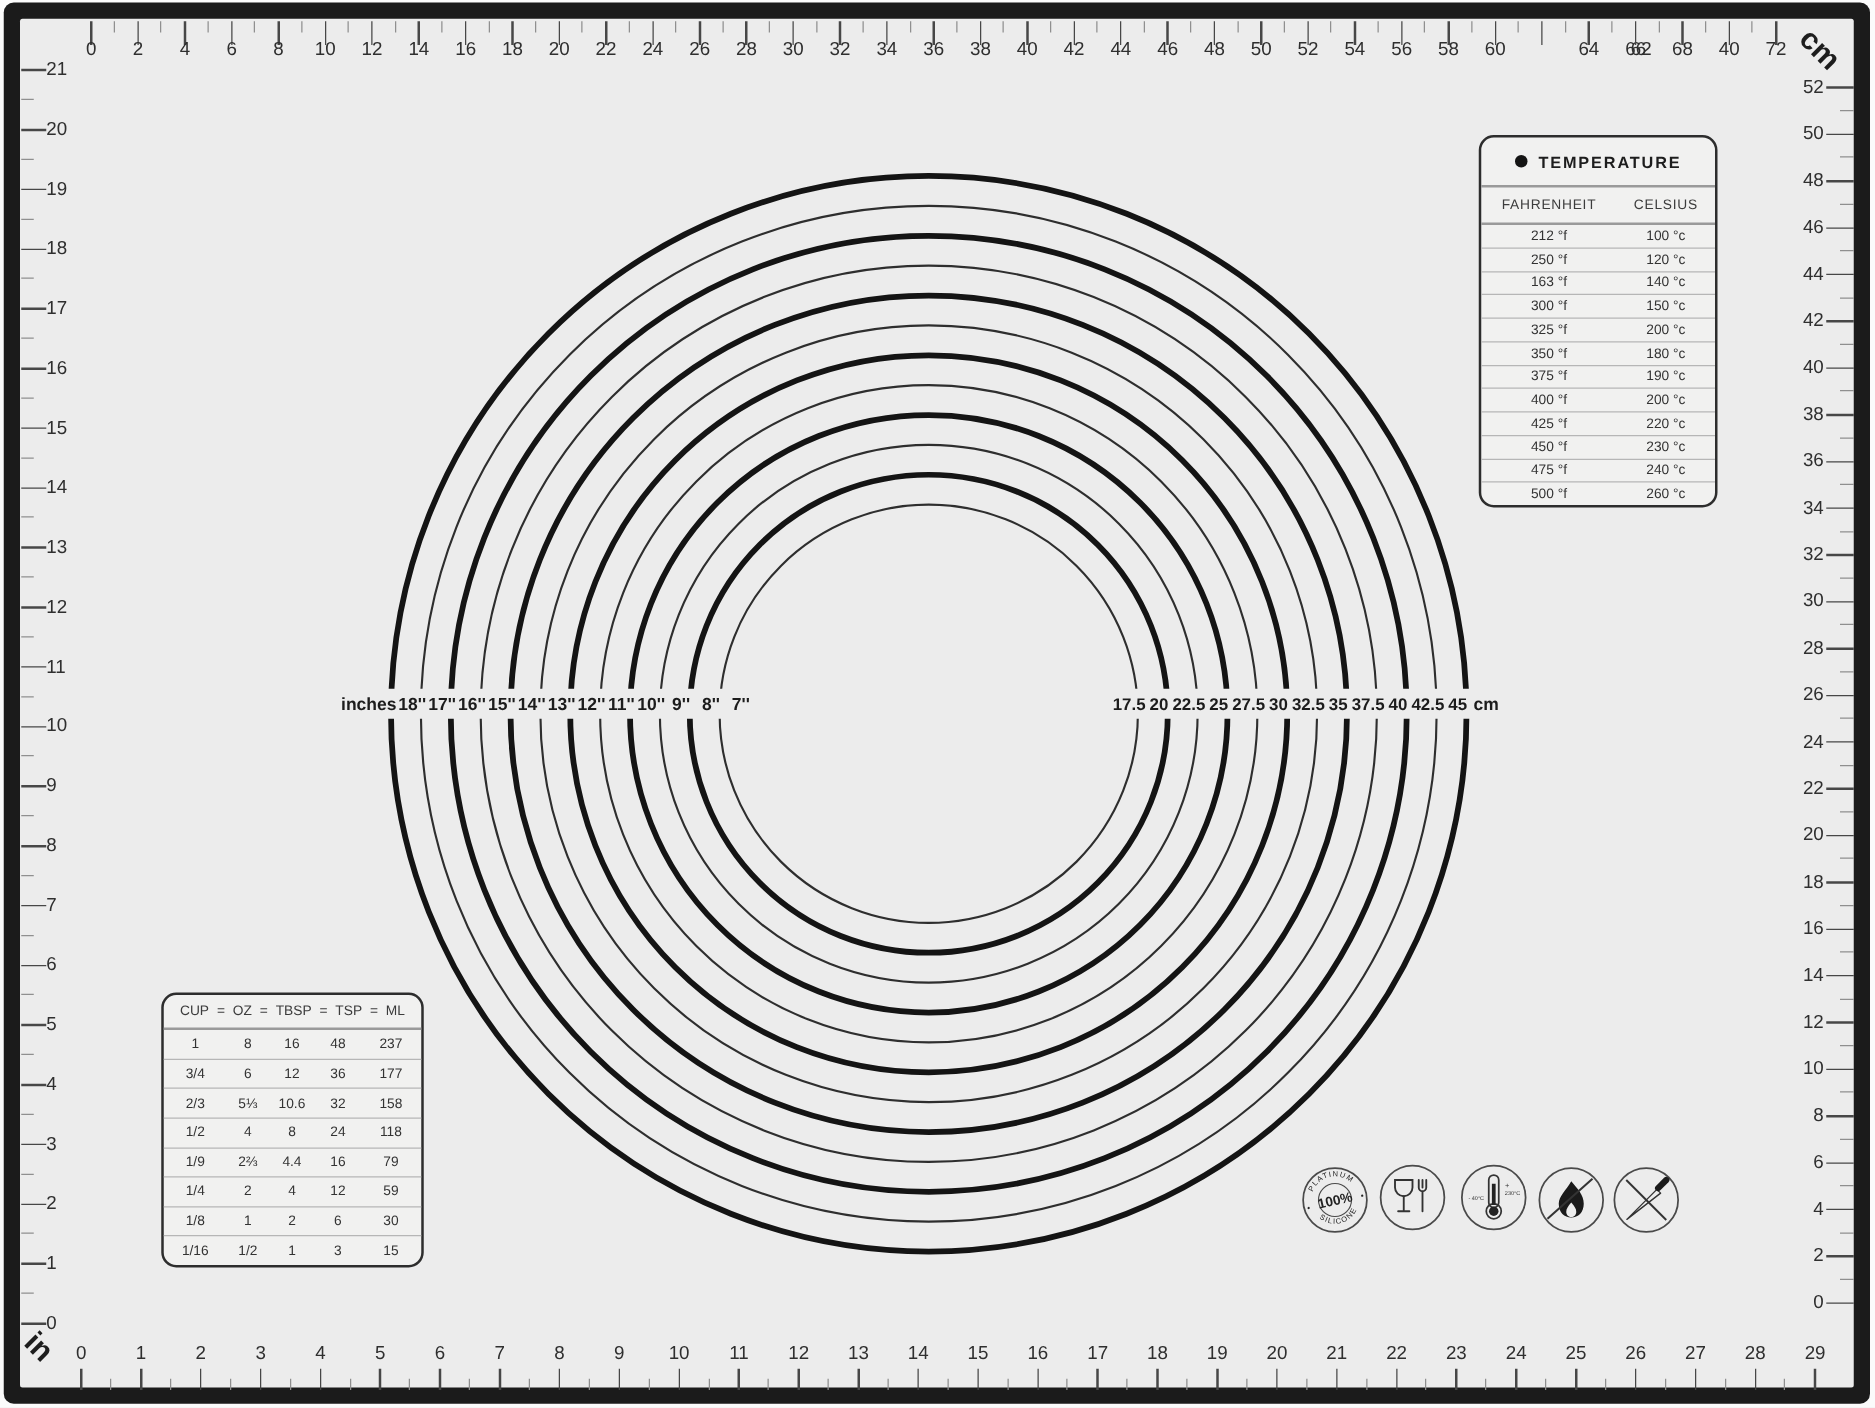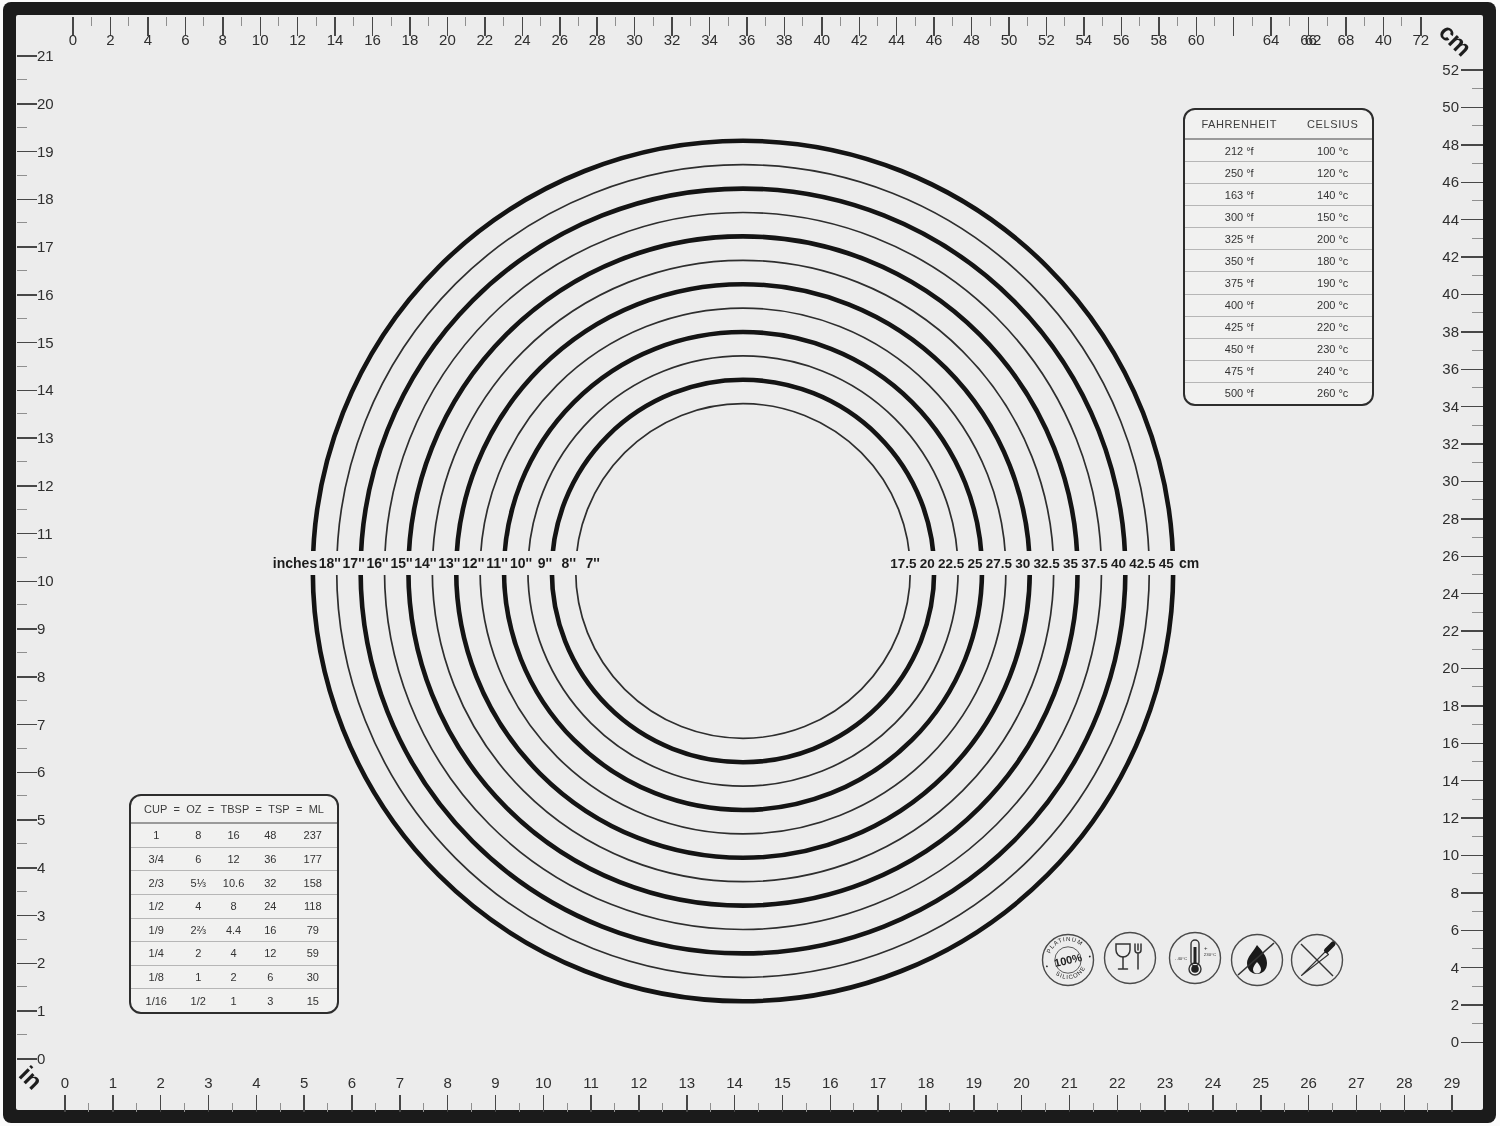--- a/index.html
+++ b/index.html
@@ -433,20 +433,24 @@
       <div class="rlabel" style="top: 98.4px; left: 1423px; width: 36px; text-align: right;">50</div>
       <div class="tick minor" style="left: 1472px; top: 88px; width: 11px; height: 1px;"></div>
       <div class="tick" style="left: 1461px; top: 69.3px; width: 22px; height: 1.5px;"></div>
       <div class="rlabel" style="top: 61px; left: 1423px; width: 36px; text-align: right;">52</div>
     </div>
 
   <div class="corner-unit" style="left:1438px;top:26px;">cm</div>
   <div class="corner-unit" style="left:20px;top:1064px;">in</div>
 
   <div class="panel temp-panel">
+    <div class="panel-title">
+      <span class="bullet"></span>
+      <span>TEMPERATURE</span>
+    </div>
     <div class="temp-header">
       <span>FAHRENHEIT</span>
       <span>CELSIUS</span>
     </div>
     <div class="temp-body" id="temp-body">
         <div class="temp-row">
           <span>212 °f</span>
           <span>100 °c</span>
         </div>
         <div class="temp-row">

